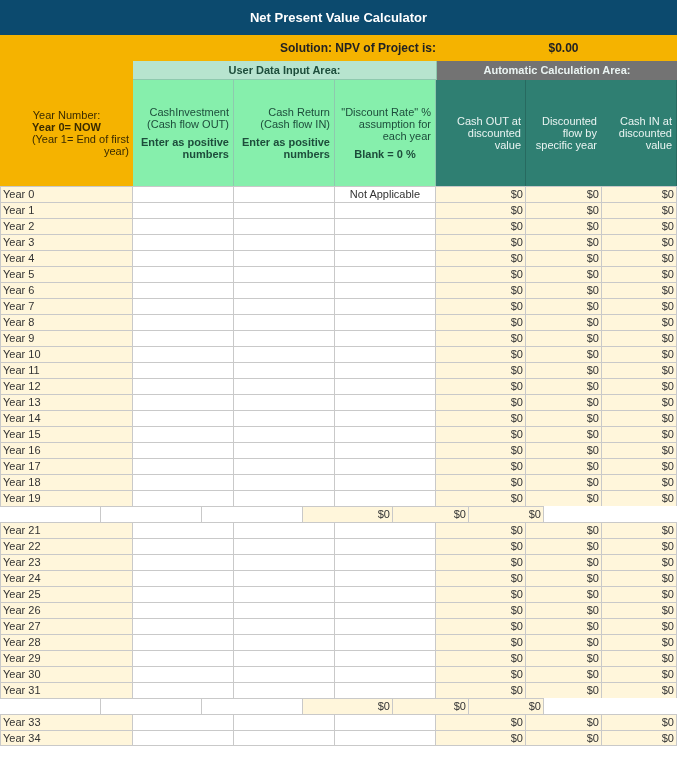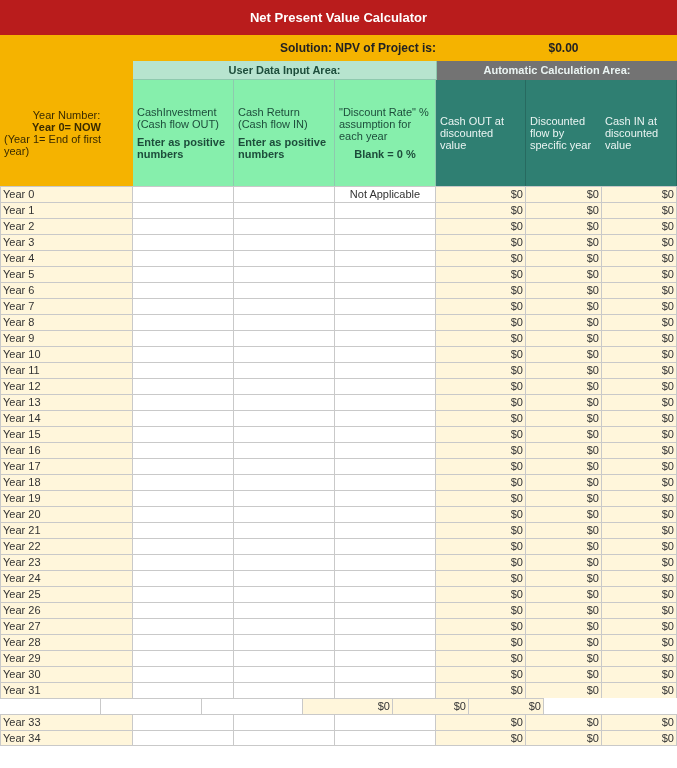--- a/index.html
+++ b/index.html
@@ -8,21 +8,21 @@
     font-family: Arial, Helvetica, sans-serif;
     font-size: 11px;
     background: #fff;
     color: #333;
   }
   .wrap {
     width: 677px;
     background: #fff;
   }
   .title-bar {
-    background: #b91c1c;
+    background: #0c4a6e;
     color: #fff;
     text-align: center;
     font-weight: bold;
     font-size: 13px;
     padding: 10px 0;
   }
   .solution-row {
     background: #f5b300;
     display: flex;
     align-items: stretch;
@@ -80,21 +80,21 @@
   .col-headers {
     display: flex;
     align-items: stretch;
     height: 106px;
   }
   .col-headers .cell {
     display: flex;
     flex-direction: column;
     justify-content: center;
     align-items: center;
-    text-align: left;
+    text-align: right;
     box-sizing: border-box;
   }
   .col-headers .year-col {
     width: 133px;
     background: #f5b300;
     color: #3a2b00;
     font-size: 11px;
     padding: 4px;
   }
   .col-headers .year-col .bold { font-weight: bold; }
@@ -360,21 +360,20 @@
       <div class="row">
         <div class="c y">Year 19</div>
         <div class="c u1"></div>
         <div class="c u2"></div>
         <div class="c u3"></div>
         <div class="c a1">$0</div>
         <div class="c a2">$0</div>
         <div class="c a3">$0</div>
       </div>
       <div class="row">
-        <div class="c y">Year 20</div>
         <div class="c u1"></div>
         <div class="c u2"></div>
         <div class="c u3"></div>
         <div class="c a1">$0</div>
         <div class="c a2">$0</div>
         <div class="c a3">$0</div>
       </div>
       <div class="row">
         <div class="c y">Year 21</div>
         <div class="c u1"></div>

